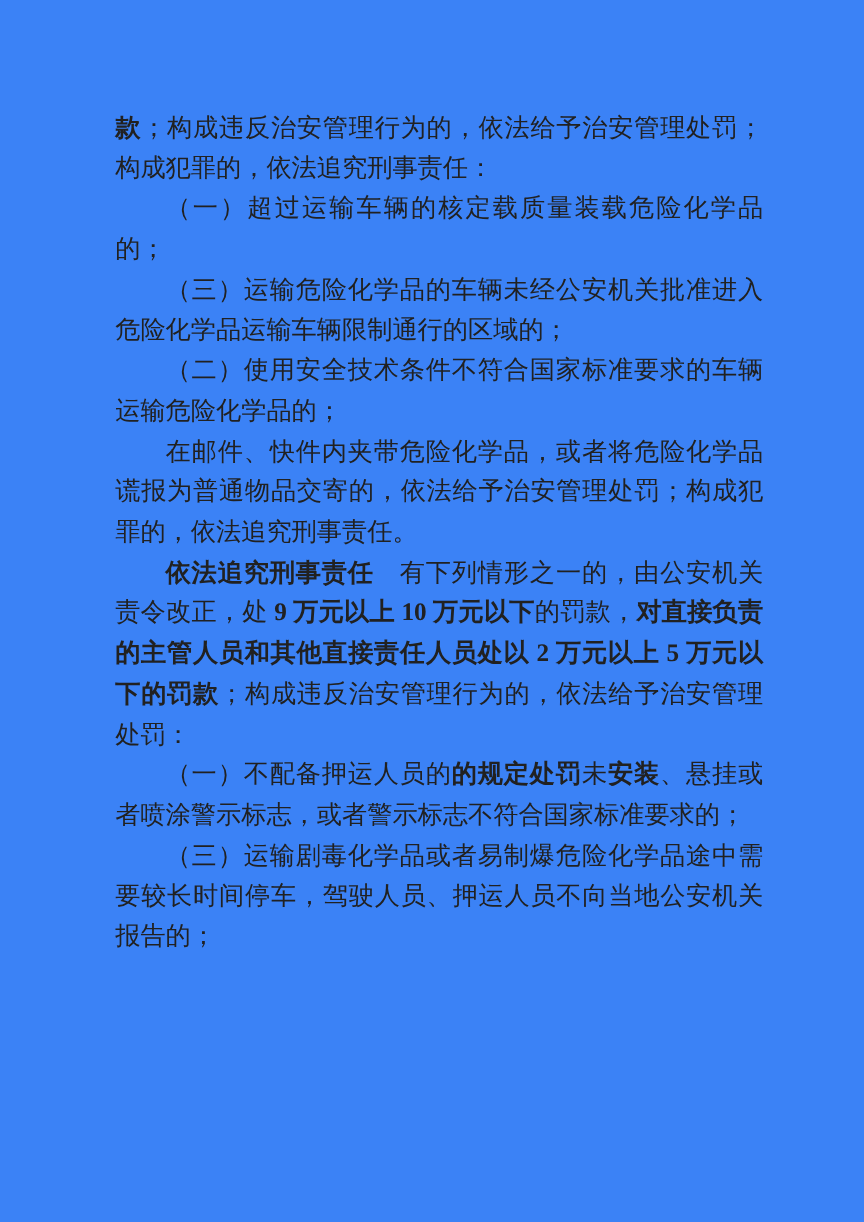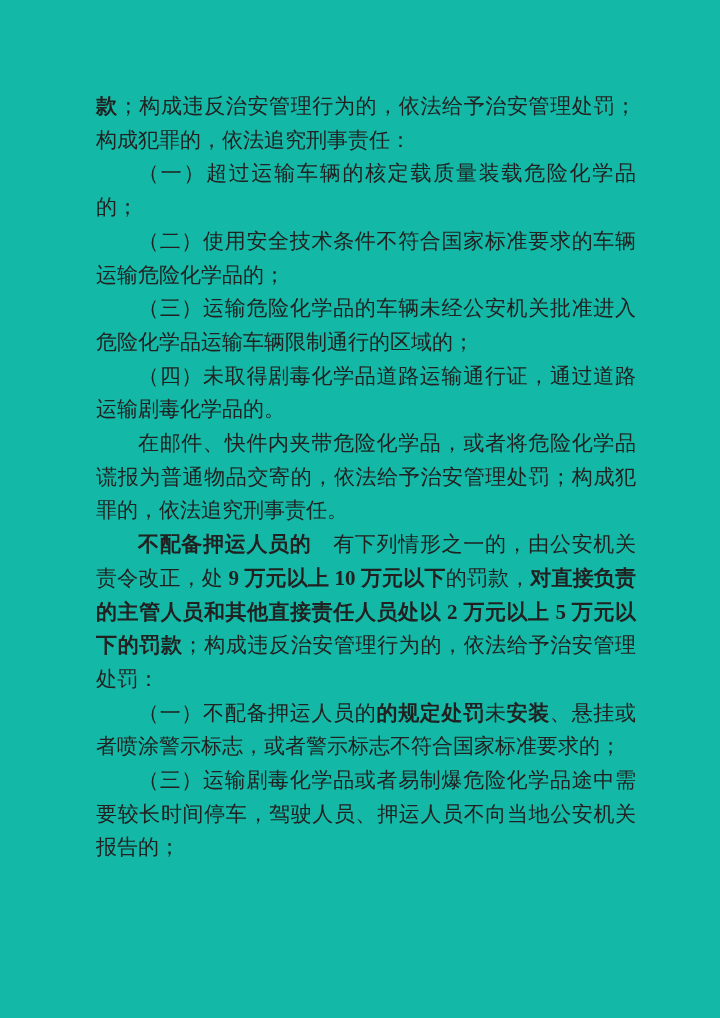--- a/index.html
+++ b/index.html
@@ -4,21 +4,21 @@
 <style>
   html, body {
     margin: 0;
     padding: 0;
     background: #ffffff;
   }
   .page {
     position: relative;
     width: 720px;
     height: 1018px;
-    background: #14b8a6;
+    background: #3b82f6;
     overflow: hidden;
   }
   .text-block {
     position: absolute;
     left: 96px;
     top: 90px;
     width: 540px;
     font-family: "Liberation Serif", "DejaVu Serif", serif;
     font-size: 21px;
     line-height: 33.7px;
@@ -39,21 +39,20 @@
     font-weight: 400;
   }
 </style>
 </head>
 <body>
 
 <div class="page">
   <div class="text-block" id="doc-body" style="color: rgb(33, 33, 33);">
       <p class="para"><span class="run-bold">款</span><span class="run-regular">；构成违反治安管理行为的，依法给予治安管理处罚；构成犯罪的，依法追究刑事责任：</span></p>
       <p class="para indent"><span class="run-regular">（一）超过运输车辆的核定载质量装载危险化学品的；</span></p>
+      <p class="para indent"><span class="run-regular">（三）运输危险化学品的车辆未经公安机关批准进入危险化学品运输车辆限制通行的区域的；</span></p>
       <p class="para indent"><span class="run-regular">（二）使用安全技术条件不符合国家标准要求的车辆运输危险化学品的；</span></p>
-      <p class="para indent"><span class="run-regular">（三）运输危险化学品的车辆未经公安机关批准进入危险化学品运输车辆限制通行的区域的；</span></p>
-      <p class="para indent"><span class="run-regular">（四）未取得剧毒化学品道路运输通行证，通过道路运输剧毒化学品的。</span></p>
       <p class="para indent"><span class="run-regular">在邮件、快件内夹带危险化学品，或者将危险化学品谎报为普通物品交寄的，依法给予治安管理处罚；构成犯罪的，依法追究刑事责任。</span></p>
-      <p class="para indent"><span class="run-bold">不配备押运人员的</span><span class="run-regular">　有下列情形之一的，由公安机关责令改正，处 </span><span class="run-bold">9 万元以上 10 万元以下</span><span class="run-regular">的罚款，</span><span class="run-bold">对直接负责的主管人员和其他直接责任人员处以 2 万元以上 5 万元以下的罚款</span><span class="run-regular">；构成违反治安管理行为的，依法给予治安管理处罚：</span></p>
+      <p class="para indent"><span class="run-bold">依法追究刑事责任</span><span class="run-regular">　有下列情形之一的，由公安机关责令改正，处 </span><span class="run-bold">9 万元以上 10 万元以下</span><span class="run-regular">的罚款，</span><span class="run-bold">对直接负责的主管人员和其他直接责任人员处以 2 万元以上 5 万元以下的罚款</span><span class="run-regular">；构成违反治安管理行为的，依法给予治安管理处罚：</span></p>
       <p class="para indent"><span class="run-regular">（一）不配备押运人员的</span><span class="run-bold">的规定处罚</span><span class="run-regular">未</span><span class="run-bold">安装</span><span class="run-regular">、悬挂或者喷涂警示标志，或者警示标志不符合国家标准要求的；</span></p>
       <p class="para indent"><span class="run-regular">（三）运输剧毒化学品或者易制爆危险化学品途中需要较长时间停车，驾驶人员、押运人员不向当地公安机关报告的；</span></p>
     </div>
 </div>
 
 </body></html>

